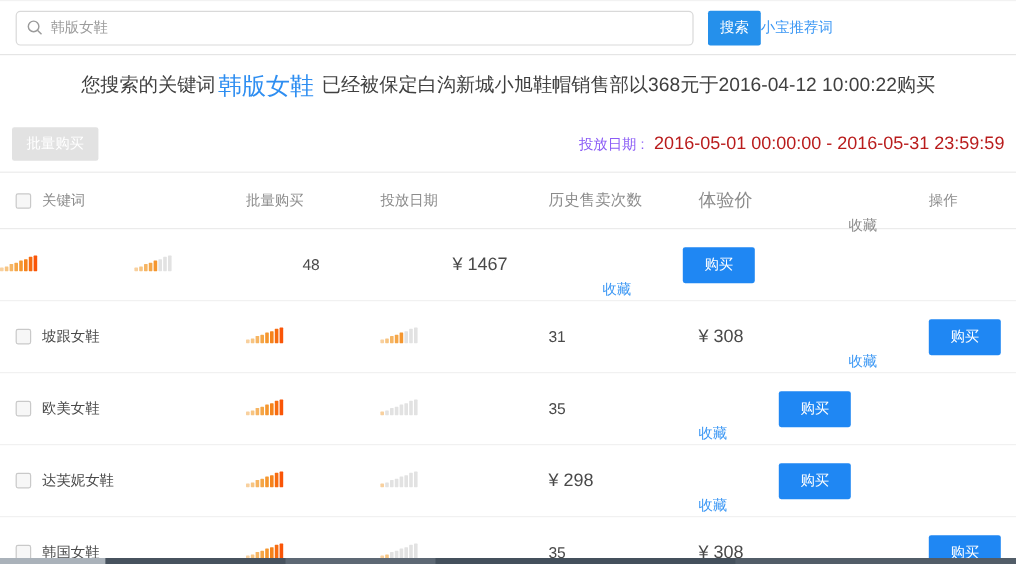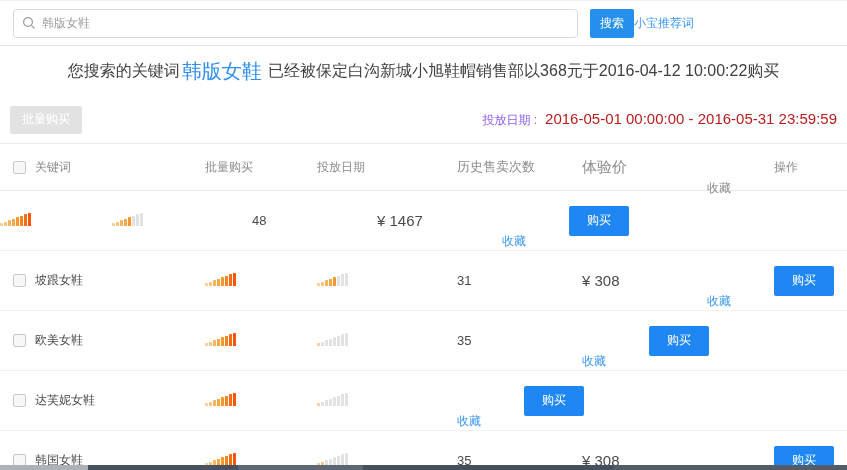--- a/index.html
+++ b/index.html
@@ -228,20 +228,21 @@
       <div class="c3"><span class="heat">
             <span class="hb" style="height: 3px; background: rgb(248, 208, 158);"></span>
             <span class="hb" style="height: 4px; background: rgb(226, 226, 226);"></span>
             <span class="hb" style="height: 6px; background: rgb(226, 226, 226);"></span>
             <span class="hb" style="height: 7px; background: rgb(226, 226, 226);"></span>
             <span class="hb" style="height: 9px; background: rgb(226, 226, 226);"></span>
             <span class="hb" style="height: 10px; background: rgb(226, 226, 226);"></span>
             <span class="hb" style="height: 12px; background: rgb(226, 226, 226);"></span>
             <span class="hb" style="height: 13px; background: rgb(226, 226, 226);"></span>
           </span></div>
+      <div class="c5">¥ 298</div>
       <div class="c6"><a href="#" class="fav-link">收藏</a></div>
       <div class="c7"><button class="buy-btn">购买</button></div>
     </div>
 
     <div class="trow">
       <div class="c1">
         <span class="checkbox"></span>
         <a href="#" class="kw-text">韩国女鞋</a>
       </div>
       <div class="c2"><span class="heat">

